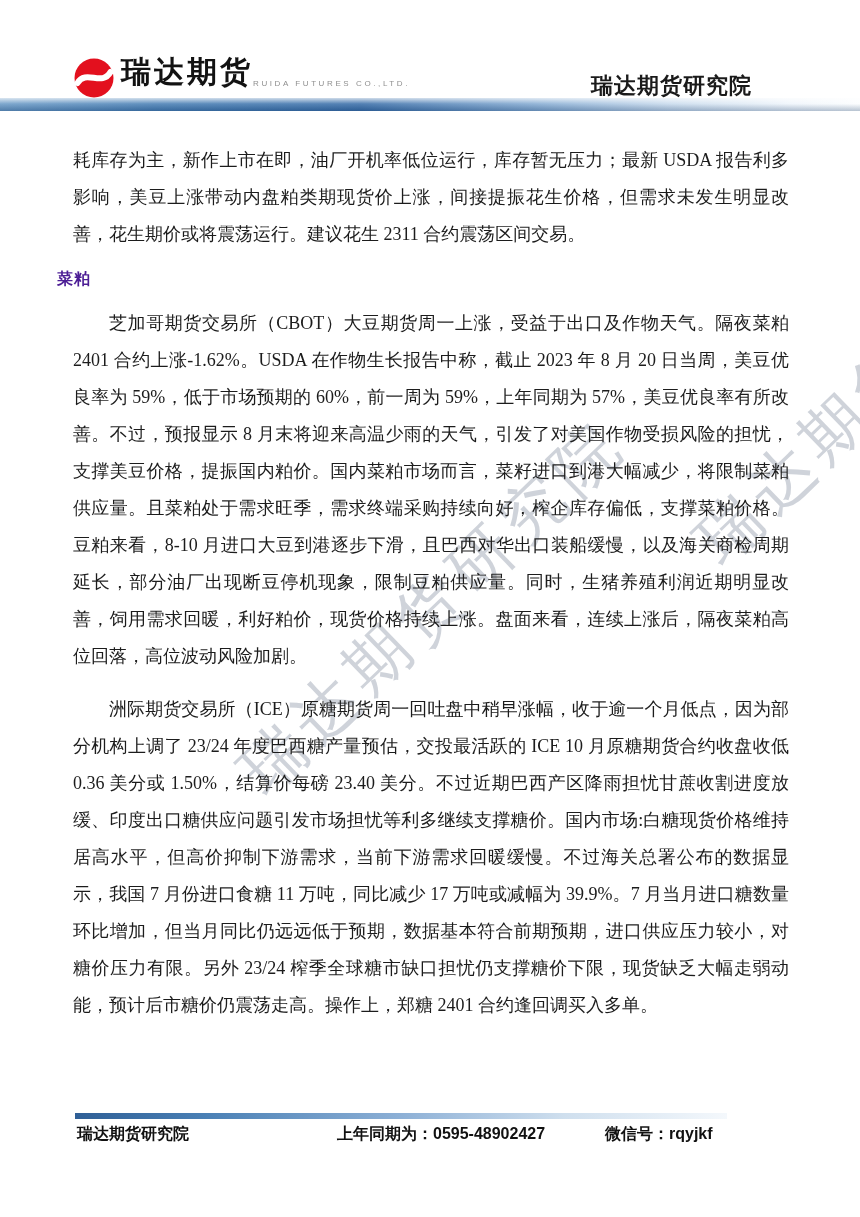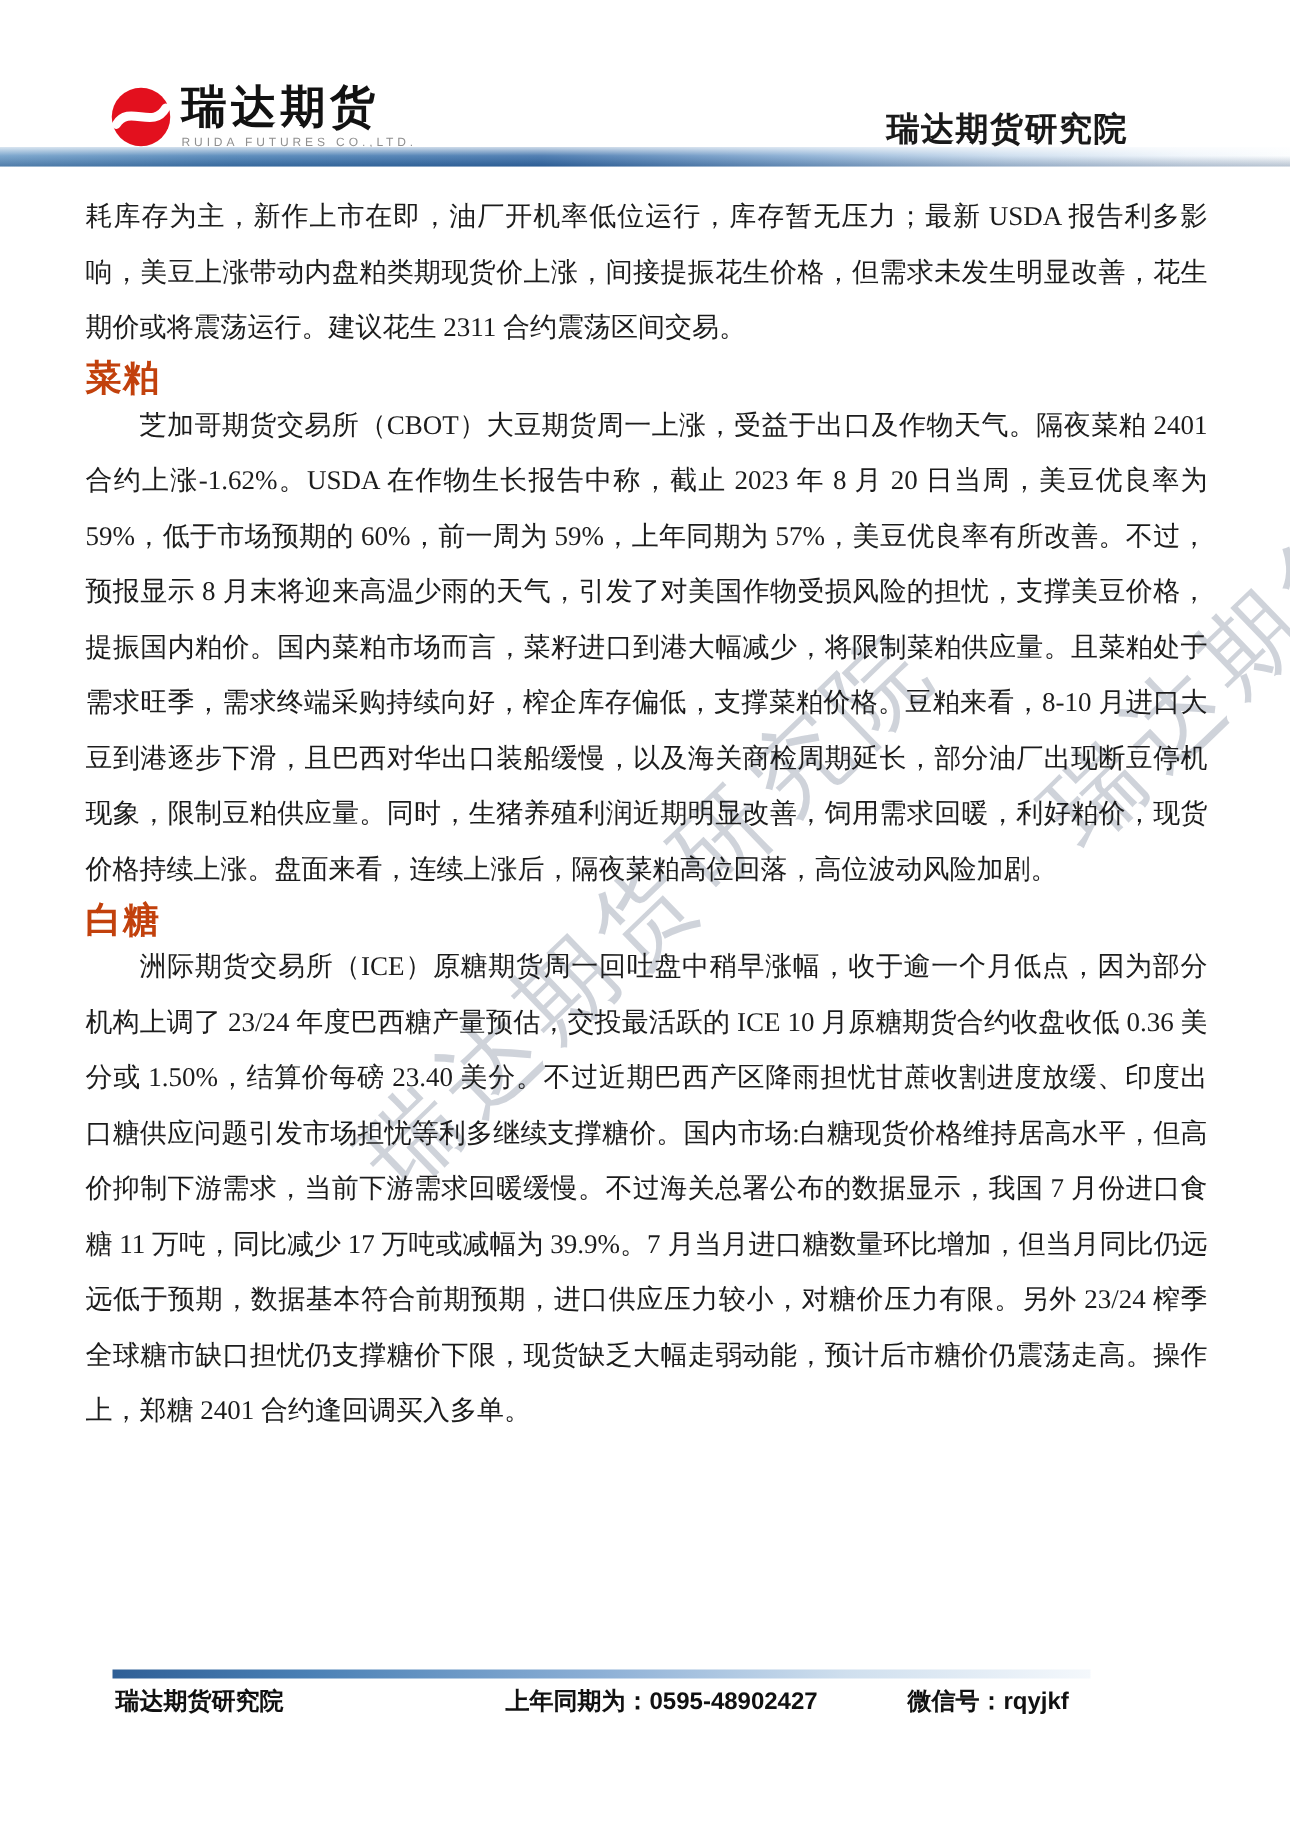--- a/index.html
+++ b/index.html
@@ -2,21 +2,21 @@
 <html><head>
 <meta charset="utf-8">
 <style>
   html,body{margin:0;padding:0;background:#ffffff;}
   .page{position:relative;width:860px;height:1217px;background:#ffffff;overflow:hidden;
         font-family:"Liberation Serif","DejaVu Serif",serif;}
 
   
   .logo-block{position:absolute;left:73px;top:56px;display:flex;align-items:flex-start;}
   .logo-mark{width:42px;height:44px;flex:0 0 auto;}
-  .logo-text{margin-left:6px;display:flex;flex-direction:column;}
+  .logo-text{margin-left:6px;display:flex;flex-direction:row;align-items:flex-end;}
   .logo-cn{font-family:"Liberation Sans","DejaVu Sans",sans-serif;font-weight:bold;
            font-size:30px;line-height:32px;letter-spacing:3px;color:#121212;white-space:nowrap;}
   .logo-en{font-family:Liberation Sans, sans-serif;font-size:8px;
            letter-spacing:2.6px;color:#8f8f8f;margin-top:2px;white-space:nowrap;}
   .institute{position:absolute;right:108px;top:71px;
              font-family:"Liberation Sans","DejaVu Sans",sans-serif;
              font-size:22px;font-weight:600;color:#1a1a1a;letter-spacing:1px;white-space:nowrap;}
   .header-bar{position:absolute;left:0;top:98px;width:860px;height:13px;
       background:linear-gradient(to right,#6d9cc7 0%,#4a80b5 18%,#3b6fa9 42%,#85abd2 62%,#c9dbed 78%,#eff5fb 92%,#fbfdfe 100%);}
   .header-bar::before{content:"";position:absolute;inset:0;
@@ -25,23 +25,23 @@
   
   .watermark{position:absolute;font-family:"Liberation Serif","DejaVu Serif",serif;
              font-size:64px;letter-spacing:8px;color:rgba(148,158,173,.45);
              white-space:nowrap;pointer-events:none;user-select:none;}
   .wm-1{left:432px;top:607px;transform:translate(-50%,-50%) rotate(-44deg);}
   .wm-2{left:888px;top:377px;transform:translate(-50%,-50%) rotate(-44deg);}
 
   
   .content{position:absolute;left:57px;top:126px;width:748px;color:#1c1c1c;
            font-size:18px;line-height:37px;text-align:justify;}
-  .para{margin:0;text-indent:2em;}
+  .para{margin:16px;text-indent:2em;}
   .para.first{text-indent:0;}
-  .section-heading{margin:6px 0 2px 0;font-size:24px;line-height:20px;font-weight:bold;color:#c2410c;
+  .section-heading{margin:6px 0 2px 0;font-size:16px;line-height:20px;font-weight:bold;color:#4c1d95;
            font-family:Liberation Serif, serif;letter-spacing:1px;}
 
   
   .footer-rule{position:absolute;left:75px;top:1113px;width:652px;height:6px;
       background:linear-gradient(to right,#2f5f96 0%,#4a80b5 20%,#8db0d6 50%,#cfdfee 75%,#f4f8fc 100%);}
   .footer-item{position:absolute;top:1124px;font-family:"Liberation Sans","DejaVu Sans",sans-serif;
       font-size:16px;font-weight:bold;color:#111;white-space:nowrap;}
   .footer-institute{left:77px;}
   .footer-hotline{left:337px;}
   .footer-wechat{left:605px;text-align:right;}
@@ -68,21 +68,20 @@
 
   <div class="watermark wm-1">瑞达期货研究院</div>
   <div class="watermark wm-2">瑞达期货研究院</div>
 
   <div class="content">
     <p class="para first">耗库存为主，新作上市在即，油厂开机率低位运行，库存暂无压力；最新 USDA 报告利多影响，美豆上涨带动内盘粕类期现货价上涨，间接提振花生价格，但需求未发生明显改善，花生期价或将震荡运行。建议花生 2311 合约震荡区间交易。</p>
 
     <h2 class="section-heading">菜粕</h2>
     <p class="para">芝加哥期货交易所（CBOT）大豆期货周一上涨，受益于出口及作物天气。隔夜菜粕 2401 合约上涨-1.62%。USDA 在作物生长报告中称，截止 2023 年 8 月 20 日当周，美豆优良率为 59%，低于市场预期的 60%，前一周为 59%，上年同期为 57%，美豆优良率有所改善。不过，预报显示 8 月末将迎来高温少雨的天气，引发了对美国作物受损风险的担忧，支撑美豆价格，提振国内粕价。国内菜粕市场而言，菜籽进口到港大幅减少，将限制菜粕供应量。且菜粕处于需求旺季，需求终端采购持续向好，榨企库存偏低，支撑菜粕价格。豆粕来看，8-10 月进口大豆到港逐步下滑，且巴西对华出口装船缓慢，以及海关商检周期延长，部分油厂出现断豆停机现象，限制豆粕供应量。同时，生猪养殖利润近期明显改善，饲用需求回暖，利好粕价，现货价格持续上涨。盘面来看，连续上涨后，隔夜菜粕高位回落，高位波动风险加剧。</p>
 
-    <h2 class="section-heading">白糖</h2>
     <p class="para">洲际期货交易所（ICE）原糖期货周一回吐盘中稍早涨幅，收于逾一个月低点，因为部分机构上调了 23/24 年度巴西糖产量预估，交投最活跃的 ICE  10 月原糖期货合约收盘收低 0.36 美分或 1.50%，结算价每磅 23.40 美分。不过近期巴西产区降雨担忧甘蔗收割进度放缓、印度出口糖供应问题引发市场担忧等利多继续支撑糖价。国内市场:白糖现货价格维持居高水平，但高价抑制下游需求，当前下游需求回暖缓慢。不过海关总署公布的数据显示，我国 7 月份进口食糖 11 万吨，同比减少 17 万吨或减幅为 39.9%。7 月当月进口糖数量环比增加，但当月同比仍远远低于预期，数据基本符合前期预期，进口供应压力较小，对糖价压力有限。另外 23/24 榨季全球糖市缺口担忧仍支撑糖价下限，现货缺乏大幅走弱动能，预计后市糖价仍震荡走高。操作上，郑糖 2401 合约逢回调买入多单。</p>
 
   </div>
 
   <div class="footer-rule"></div>
   <div class="footer-item footer-institute">瑞达期货研究院</div>
   <div class="footer-item footer-hotline">
     <span>上年同期为：</span><span>0595-48902427</span>
   </div>
   <div class="footer-item footer-wechat">

